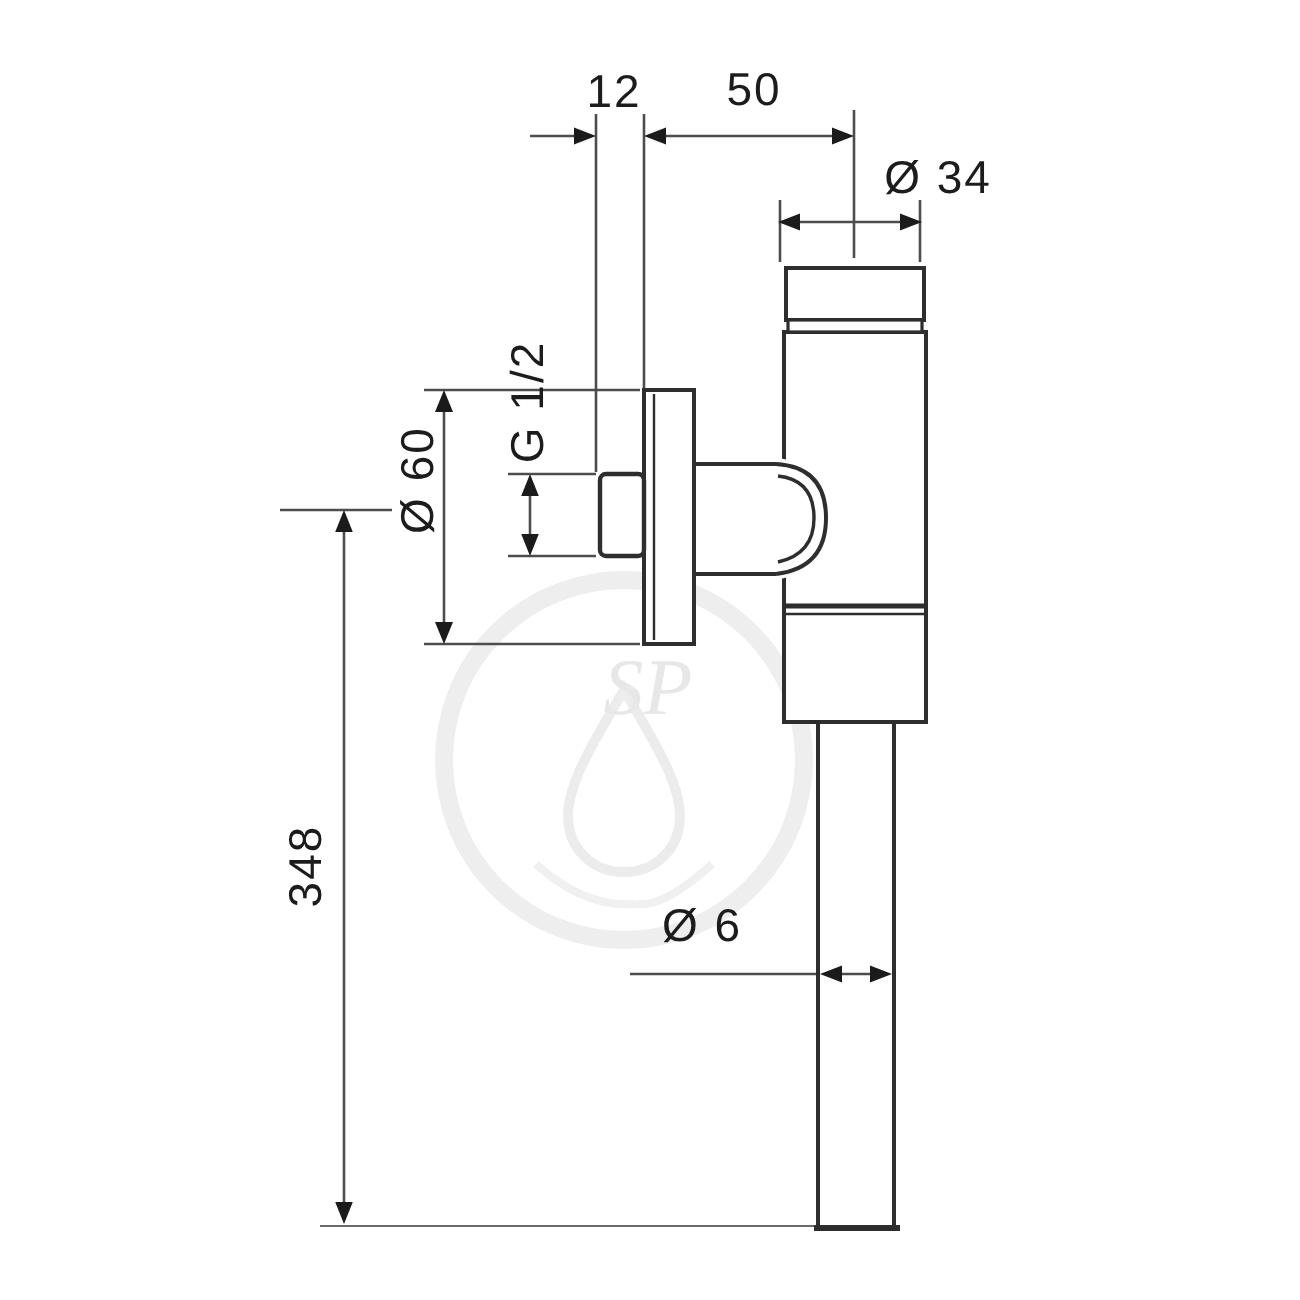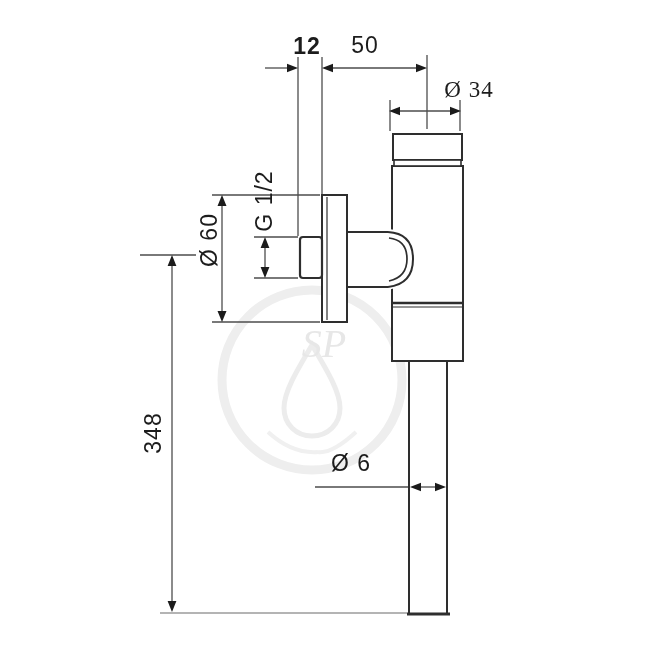--- a/index.html
+++ b/index.html
@@ -120,25 +120,25 @@
       <polygon points="222,322 217.5,311 226.5,311"></polygon>
       <polygon points="265,237 260.6,248 269.4,248"></polygon>
       <polygon points="265,278 260.6,267 269.4,267"></polygon>
       <polygon points="172,255 167.6,266 176.4,266"></polygon>
       <polygon points="172,612 167.6,601 176.4,601"></polygon>
       <polygon points="410,487 421,482.8 421,491.2"></polygon>
       <polygon points="446,487 435,482.8 435,491.2"></polygon>
     </g>
   </svg>
 
-  <div class="dim-label" style="left:307px; top:46px;font-weight:bold;">12</div>
+  <div class="dim-label" style="left:307px; top:46px;">12</div>
 
-  <div class="dim-label" style="left:365px; top:45px;text-align:right;">50</div>
+  <div class="dim-label" style="left:377px; top:45px;text-align:right;">50</div>
 
-  <div class="dim-label" style="left:469px; top:89px;font-family:Liberation Serif, serif;">Ø 34</div>
+  <div class="dim-label" style="left:469px; top:89px;">Ø 34</div>
 
   <div class="dim-label vertical" style="left:264px; top:201px;">G 1/2</div>
 
   <div class="dim-label vertical" style="left:209px; top:240px;">Ø 60</div>
 
   <div class="dim-label vertical" style="left:153px; top:433px;">348</div>
 
   <div class="dim-label" style="left:351px; top:463px;">Ø 6</div>
 
 </div>

